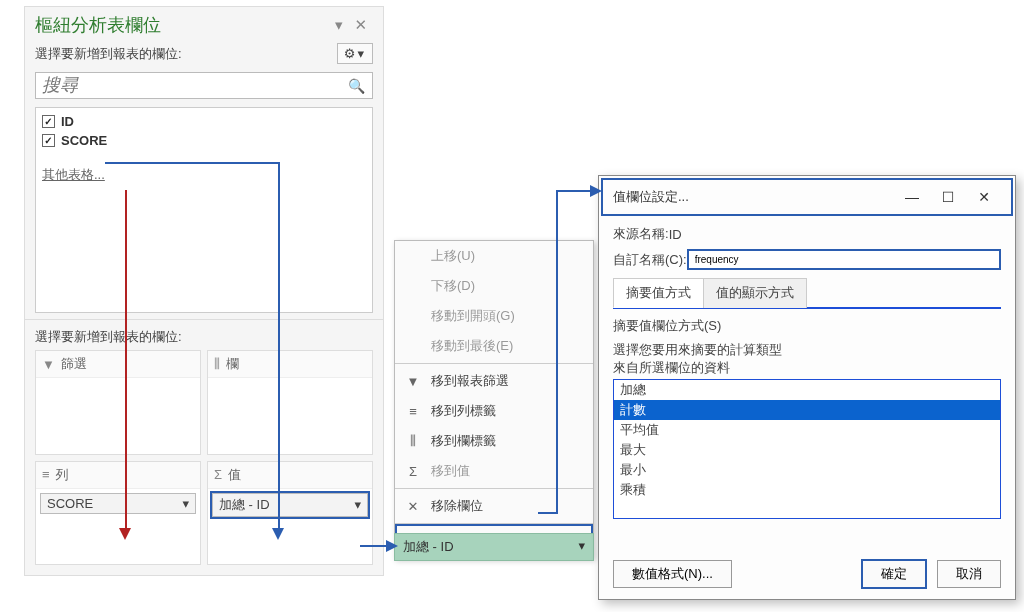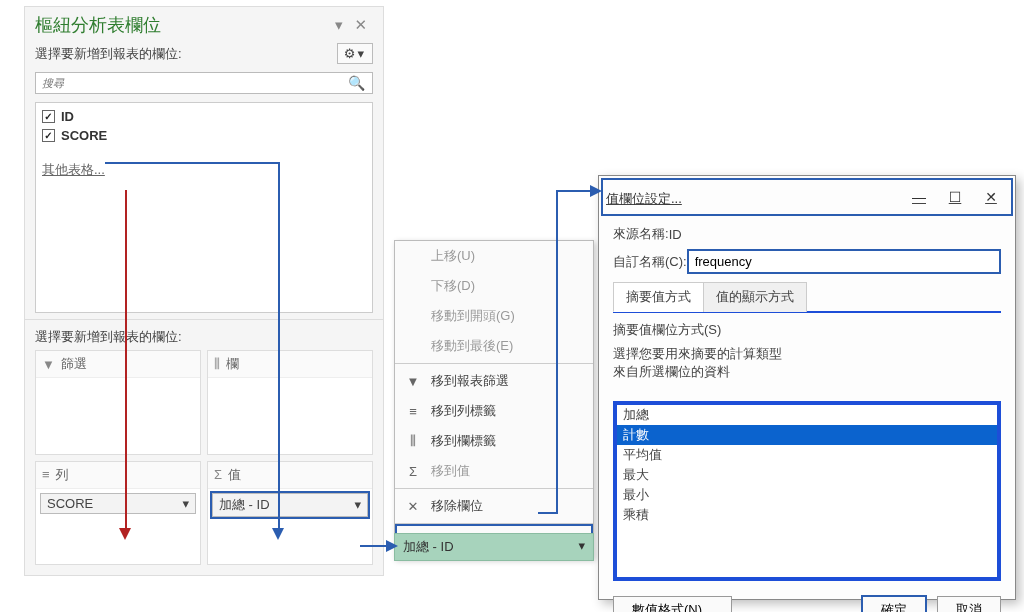--- a/index.html
+++ b/index.html
@@ -68,21 +68,21 @@
     background: #fff;
     padding: 2px 6px;
   }
   .search-input {
     flex: 1;
     border: none;
     outline: none;
     font-style: italic;
     color: #888;
     background: transparent;
-    font-size: 11px;
+    font-size: 18px;
   }
   .search-ic { color: #888; font-size: 14px; }
 
   .field-list {
     background: #fff;
     border: 1px solid #ccc;
     margin: 0 10px;
     flex: 1;
     min-height: 140px;
     padding: 4px 6px;
@@ -197,50 +197,49 @@
     width: 418px;
     height: 425px;
     background: #fdfdfd;
     border: 1px solid #888;
     box-shadow: 4px 4px 10px rgba(0,0,0,.25);
     display:flex;
     flex-direction:column;
   }
   .dlg-title {
     display:flex;
-    align-items:flex-end;
-    padding: 6px 3px;
+    align-items:center;
+    padding: 6px 10px;
     outline: 2px solid #2b5db0;
     margin:4px;
-    text-decoration:underline;
   }
   .dlg-title-text { flex:1; font-size:13px; color:#333; }
   .dlg-wbtn { width:34px; height:22px; display:flex; align-items:center; justify-content:center; font-size:14px; color:#333; margin-left: 2px;}
   .dlg-body { padding: 4px 14px; flex:1; display:flex; flex-direction:column; }
   .dlg-row { display:flex; align-items:center; padding: 3px 0; }
   .name-input {
     flex:1;
     border: 2px solid #2b5db0;
     padding: 3px 6px;
-    font-size:13px;
+    font-size:10px;
     background:#fff;
   }
   .tabstrip {
     display:flex;
     border-bottom:2px solid #1d4ed8;
     margin-top:4px;
   }
   .tab { padding: 5px 12px; border:1px solid #ccc; border-bottom:none; background:#f0f0f0; margin-right:-1px; position:relative; top:1px; color:#444;}
   .tab.active { background:#fff; border-bottom:1px solid #fff; }
 
   .summarize {
-    border:4px solid #1d4ed8;
+    border:1px solid #1d4ed8;
     background:#fff;
-    margin-top:20px;
-    height: 180px;
+    margin-top:2px;
+    height: 140px;
     overflow:auto;
   }
   .sum-opt { padding: 1px 6px; font-size:13px; }
   .sum-opt.sel { background:#0b63ce; color:#fff; }
 
   .dlg-footer {
     display:flex;
     align-items:center;
     padding: 10px 14px;
     gap: 10px;

